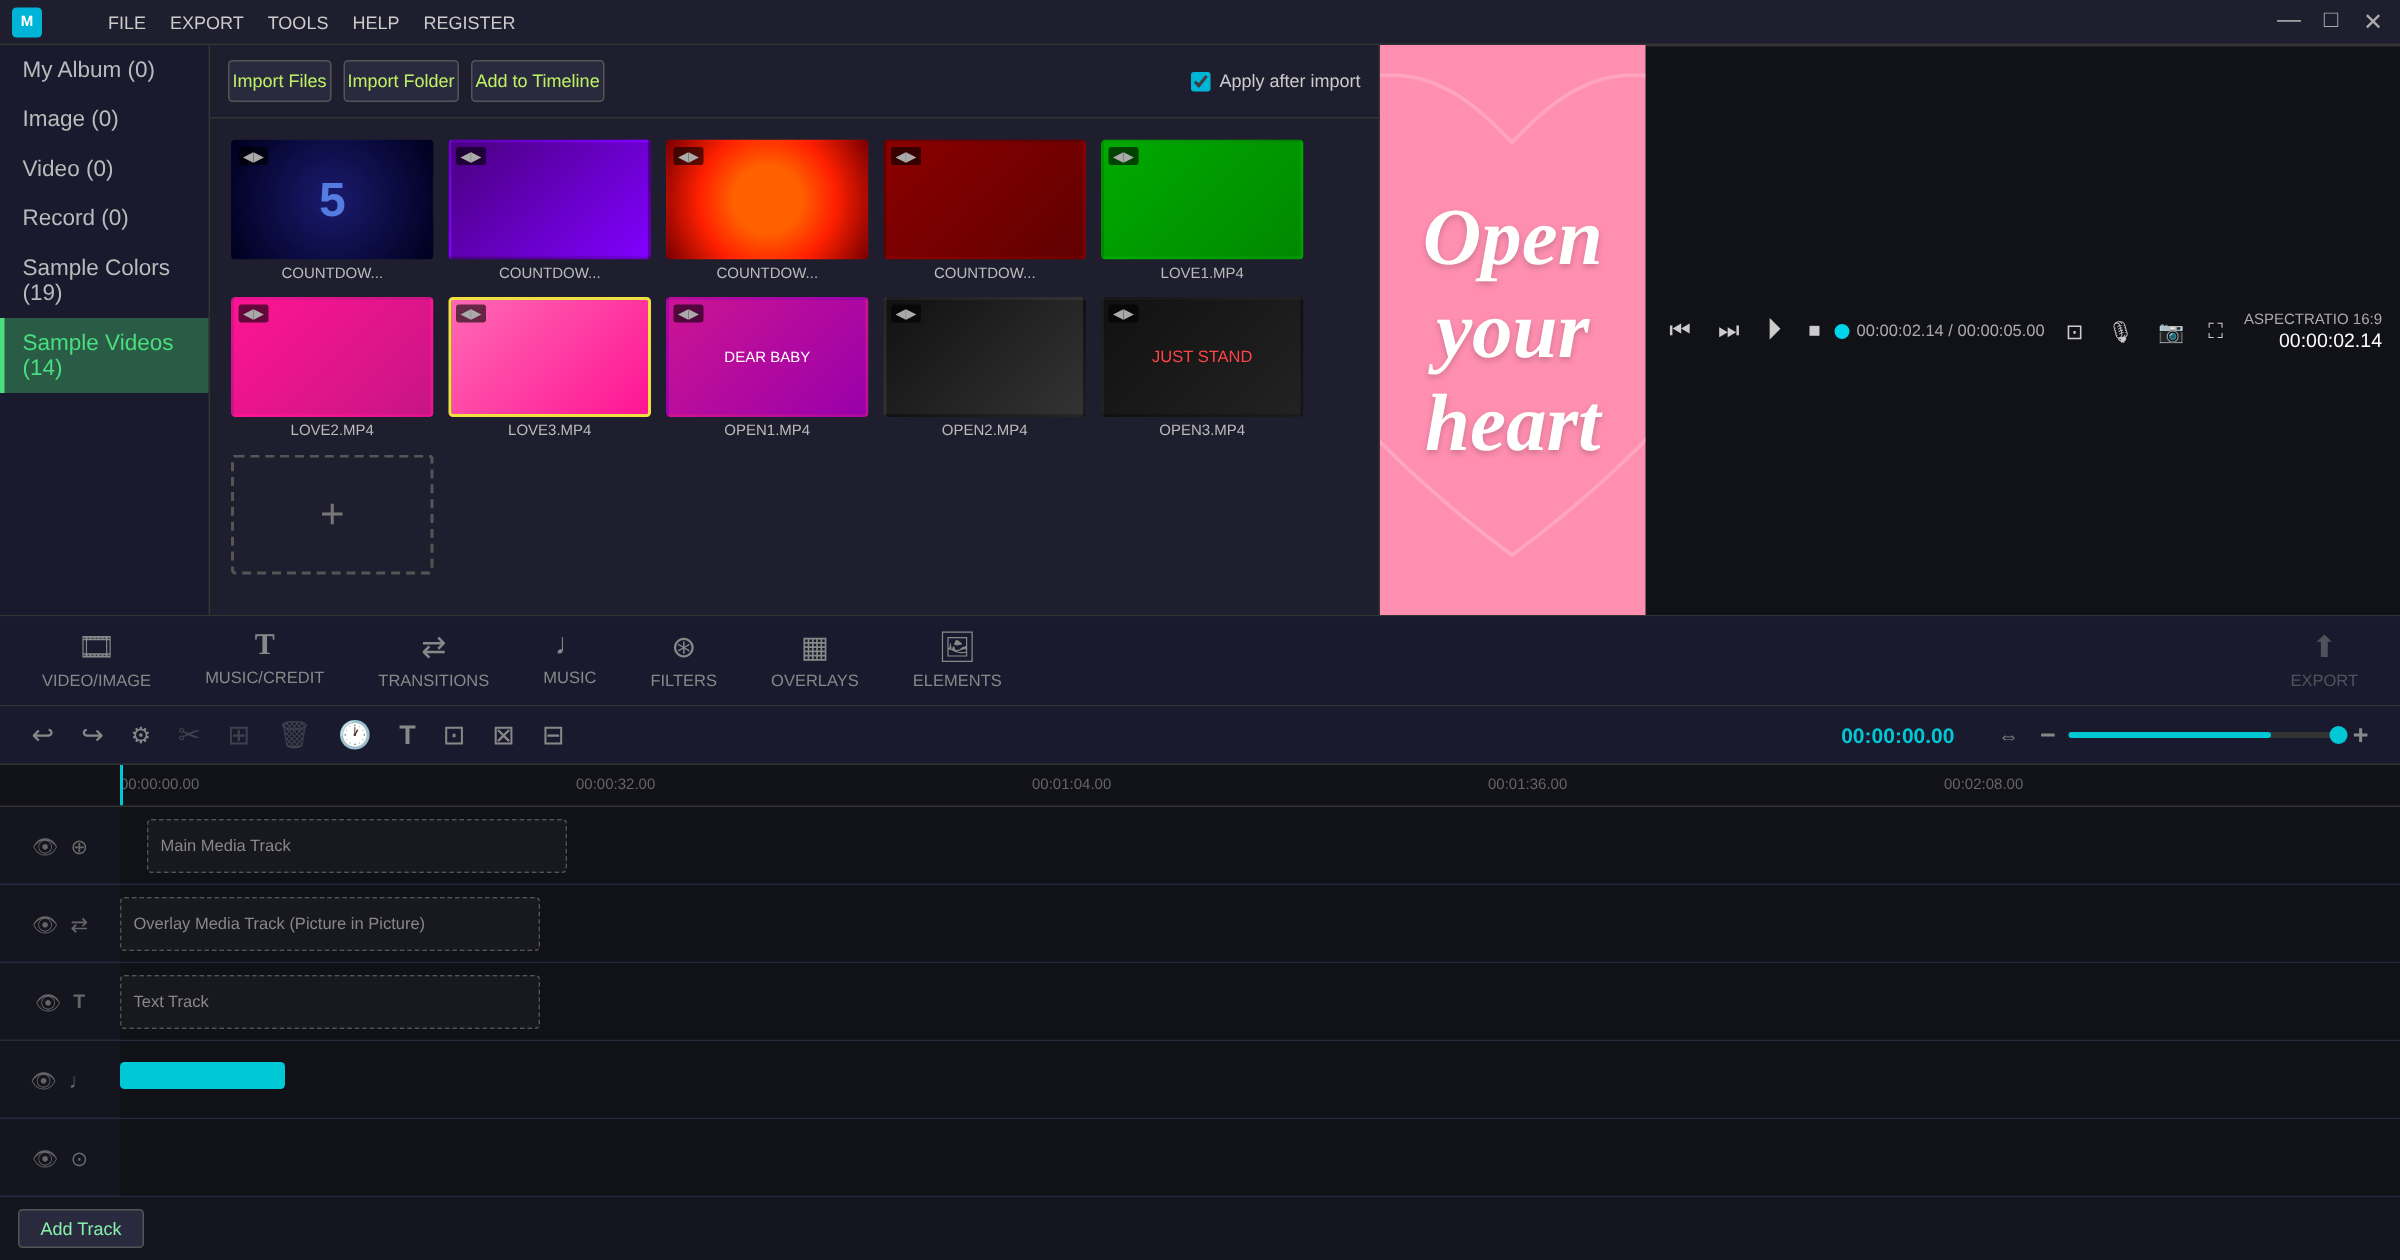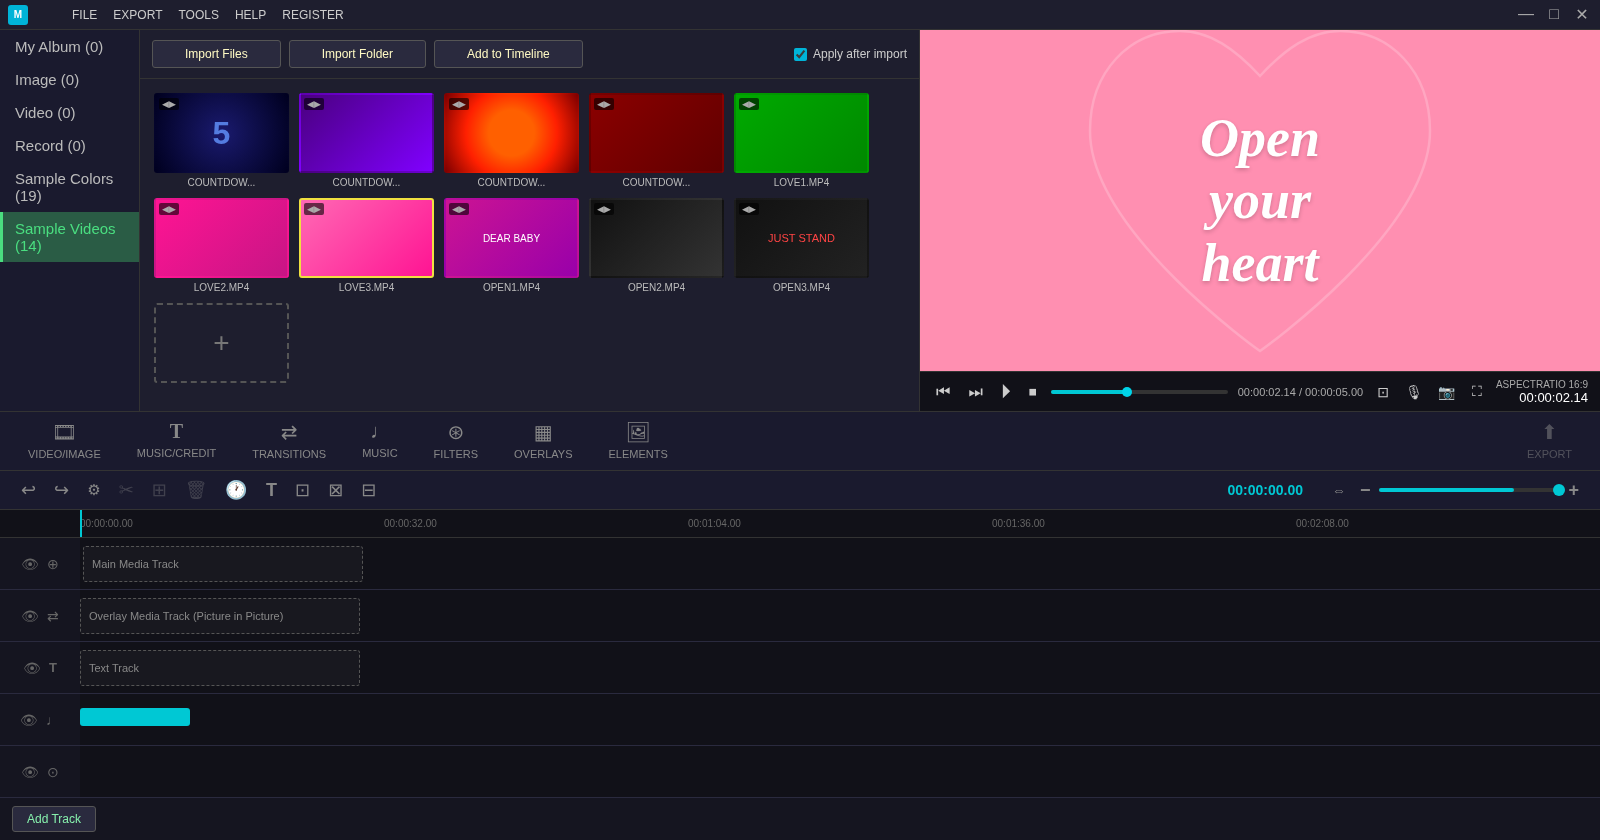--- a/index.html
+++ b/index.html
@@ -17,21 +17,21 @@
     .main-content { display: flex; flex: 1; overflow: hidden; }
 
     
     .sidebar { width: 140px; background: #1a1a2e; border-right: 1px solid #333; display: flex; flex-direction: column; flex-shrink: 0; }
     .sidebar-item { padding: 8px 12px; cursor: pointer; color: #bbb; font-size: 15px; border-left: 3px solid transparent; }
     .sidebar-item.active { background: #2a5c45; color: #4ade80; border-left: 3px solid #4ade80; }
 
     
     .media-panel { width: 780px; background: #1e1e2e; display: flex; flex-direction: column; border-right: 1px solid #333; flex-shrink: 0; }
     .media-toolbar { padding: 10px 12px; display: flex; align-items: center; gap: 8px; border-bottom: 1px solid #333; flex-shrink: 0; }
-    .btn { background: #2a2a3e; border: 1px solid #555; color: #fef9c3; padding: 6px 32px; border-radius: 3px; cursor: pointer; font-size: 12px; }
+    .btn { background: #2a2a3e; border: 1px solid #555; color: #bef264; padding: 6px 2px; border-radius: 3px; cursor: pointer; font-size: 12px; }
     .apply-checkbox { display: flex; align-items: center; gap: 6px; margin-left: auto; color: #ccc; font-size: 12px; cursor: pointer; }
     .apply-checkbox input { accent-color: #00b4d8; }
 
     
     .media-grid { display: flex; flex-wrap: wrap; gap: 10px; padding: 14px; overflow-y: auto; flex: 1; align-content: flex-start; }
     .media-item { width: 135px; cursor: pointer; }
     .media-thumb { width: 135px; height: 80px; background: #2a2a3e; border-radius: 3px; overflow: hidden; position: relative; border: 2px solid transparent; display: flex; align-items: center; justify-content: center; }
     .media-thumb.selected { border: 2px solid #f0e040; }
     .media-thumb .badge { position: absolute; top: 3px; left: 3px; background: rgba(0,0,0,0.6); color: #aaa; font-size: 9px; padding: 1px 3px; border-radius: 2px; }
     .media-label { text-align: center; font-size: 10px; color: #bbb; margin-top: 4px; overflow: hidden; text-overflow: ellipsis; white-space: nowrap; }
@@ -46,21 +46,21 @@
     .thumb-love2 { background: linear-gradient(135deg, #ff1493 0%, #c71585 100%); }
     .thumb-love3 { background: linear-gradient(135deg, #ff69b4 0%, #ff1493 100%); }
     .thumb-open1 { background: linear-gradient(135deg, #cc1493 0%, #9900aa 100%); }
     .thumb-open2 { background: linear-gradient(135deg, #111 0%, #333 100%); }
     .thumb-open3 { background: linear-gradient(135deg, #111 0%, #222 100%); }
 
     .thumb-number { color: rgba(100,150,255,0.8); font-size: 32px; font-weight: bold; font-family: 'Arial Black', sans-serif; }
     .thumb-text-small { color: white; font-size: 10px; text-align: left; padding: 4px; }
 
     
-    .preview-panel { flex: 1; background: #1a1a2e; display: flex; flex-direction: column; }
+    .preview-panel { flex: 1; background: #1a1a2e; display: flex; flex-direction: row; }
     .preview-area { flex: 1; background: #ff8fb1; display: flex; align-items: center; justify-content: center; position: relative; overflow: hidden; }
     .heart-text { text-align: center; color: white; }
     .heart-text h1 { font-family: 'Georgia', serif; font-size: 54px; font-style: italic; font-weight: bold; line-height: 1.15; text-shadow: 0 2px 4px rgba(0,0,0,0.2); }
     .heart-outline { position: absolute; top: 50%; left: 50%; transform: translate(-50%, -50%); opacity: 0.4; }
 
     
     .preview-controls { background: #111118; padding: 6px 12px; display: flex; align-items: center; gap: 10px; border-top: 1px solid #333; flex-shrink: 0; }
     .ctrl-btn { background: none; border: none; color: #ccc; cursor: pointer; font-size: 16px; padding: 2px 4px; }
     .progress-bar-container { flex: 1; height: 4px; background: #333; border-radius: 2px; position: relative; cursor: pointer; }
     .progress-bar-fill { height: 100%; background: #00c8d4; border-radius: 2px; width: 43%; position: relative; }
@@ -344,21 +344,21 @@
   </div>
 
   <div class="timeline-tracks">
 
     <div class="track-row">
       <div class="track-controls">
         <button class="track-vis-btn">👁</button>
         <button class="track-vis-btn">⊕</button>
       </div>
       <div class="track-content">
-        <div class="track-region" style="left:3px; width:280px;">
+        <div class="track-region" style="left:18px; width:280px;">
           <span>Main Media Track</span>
         </div>
       </div>
     </div>
 
     <div class="track-row">
       <div class="track-controls">
         <button class="track-vis-btn">👁</button>
         <button class="track-vis-btn">⇄</button>
       </div>

